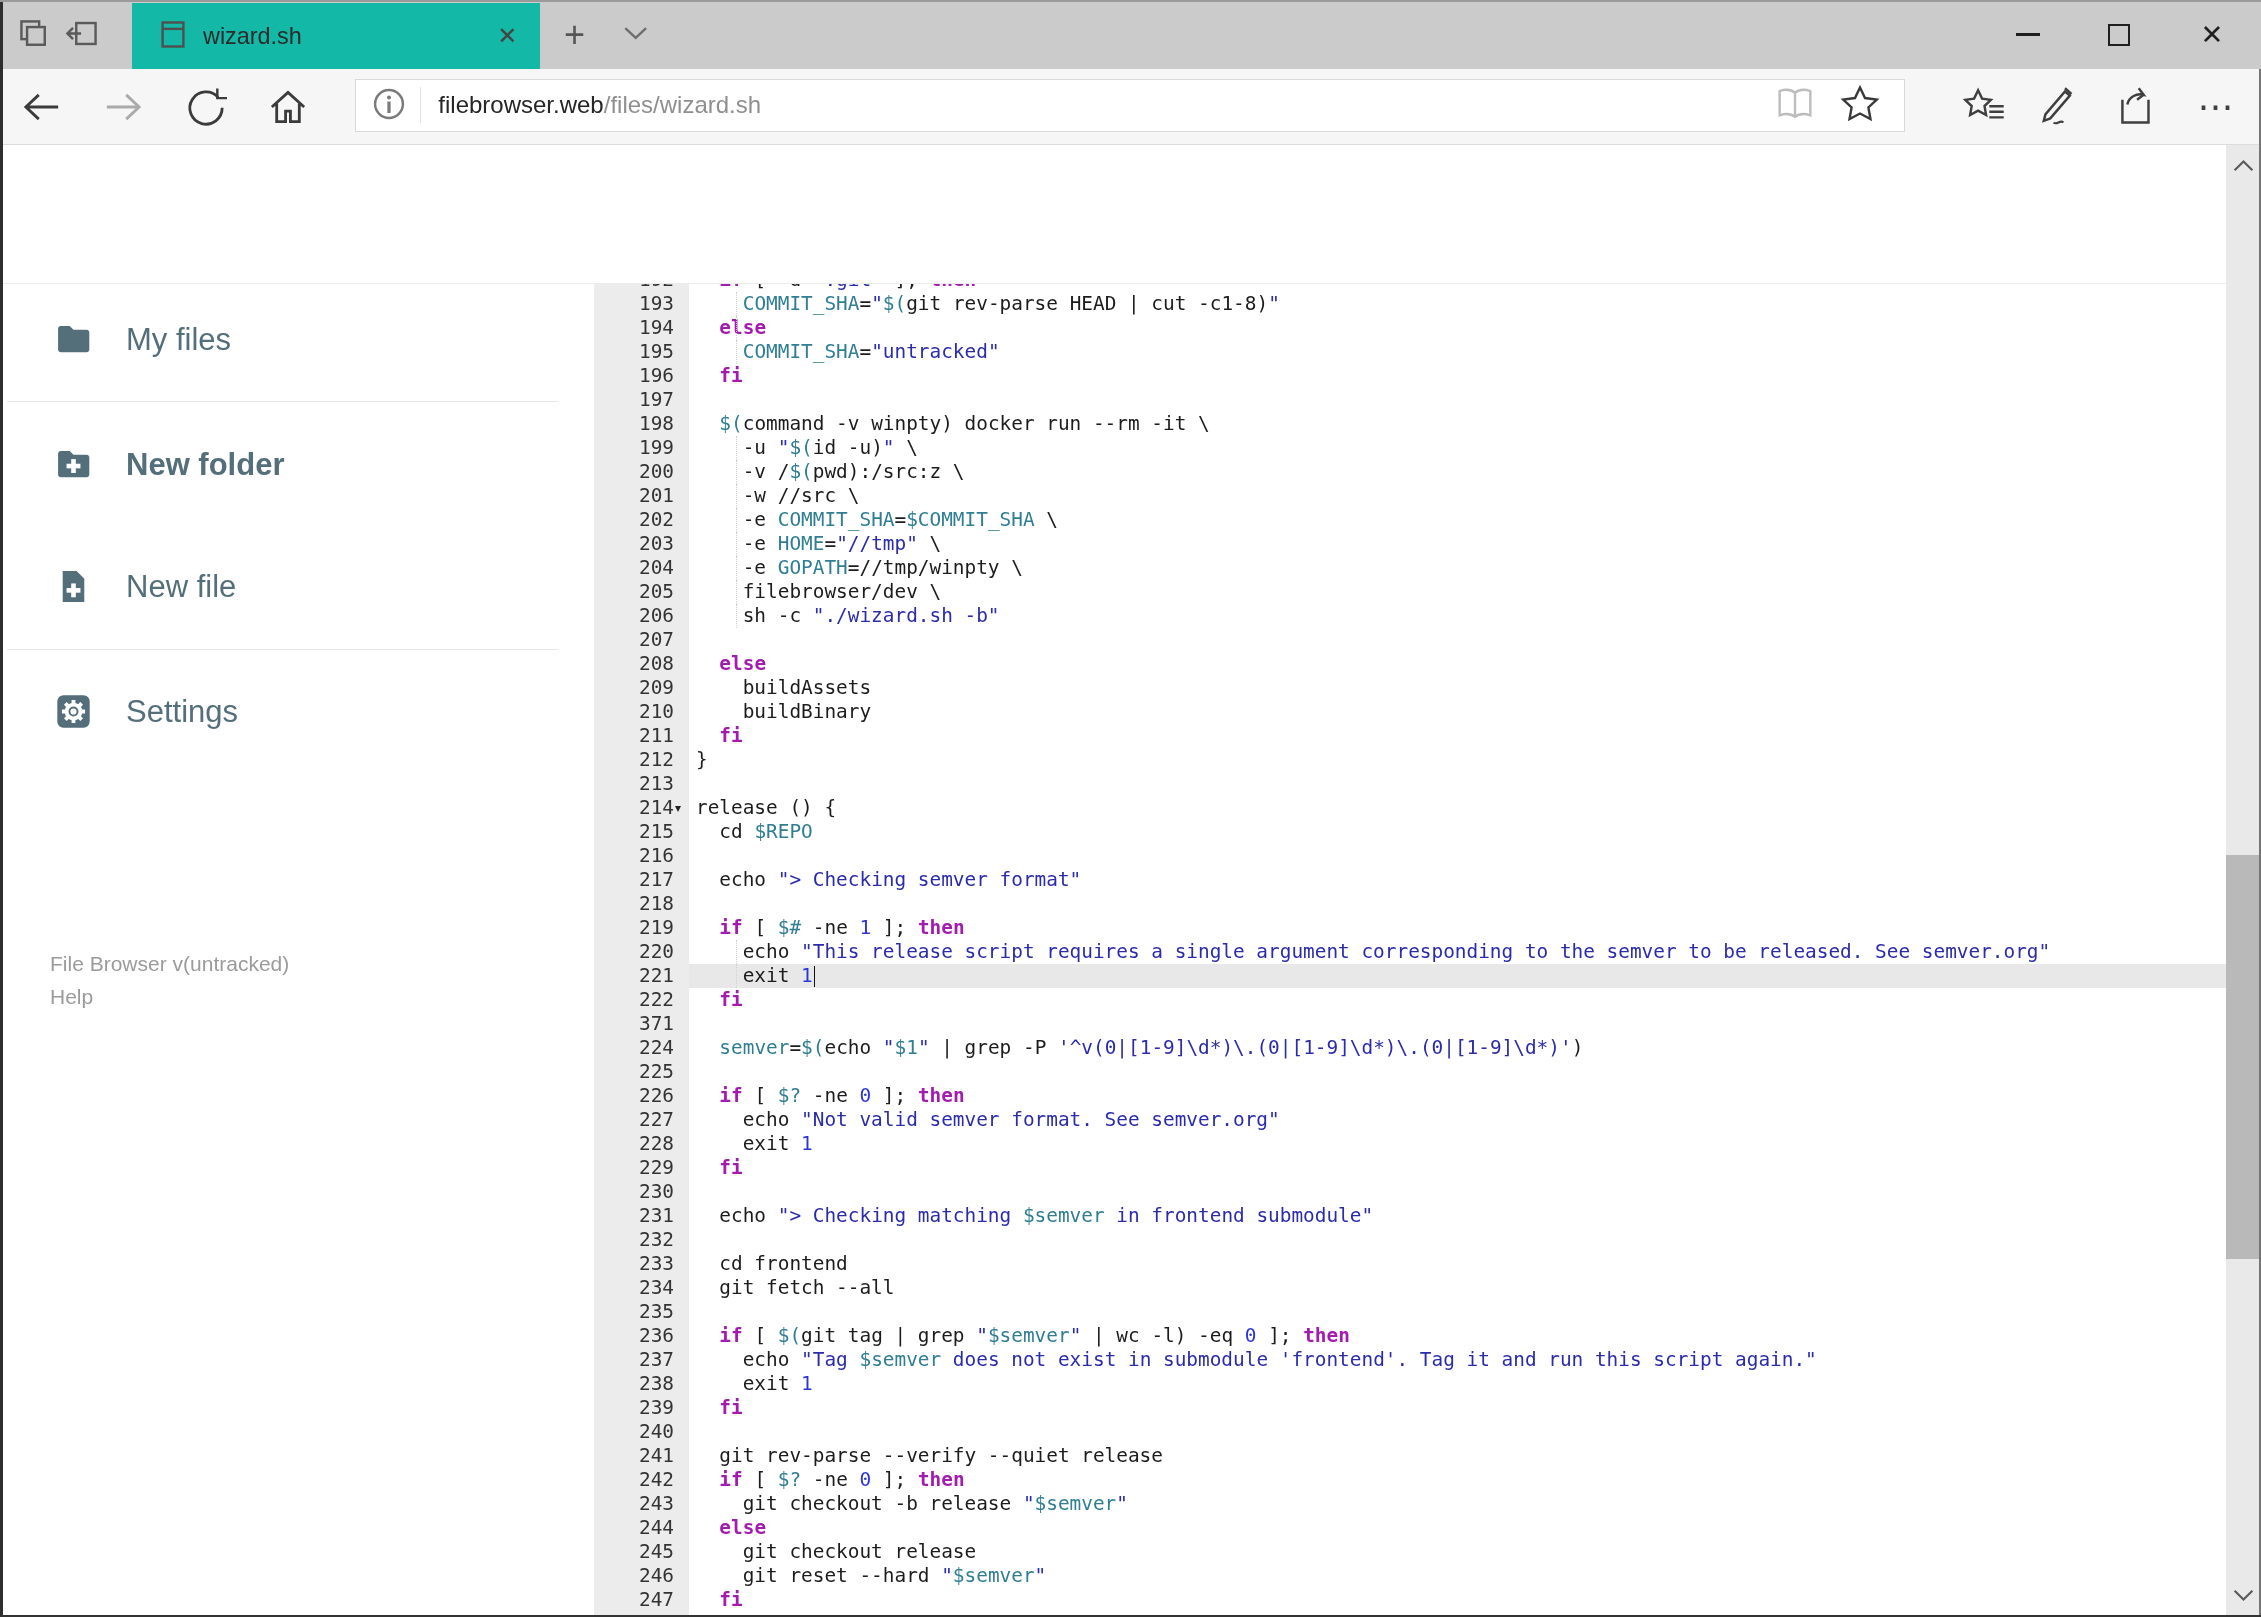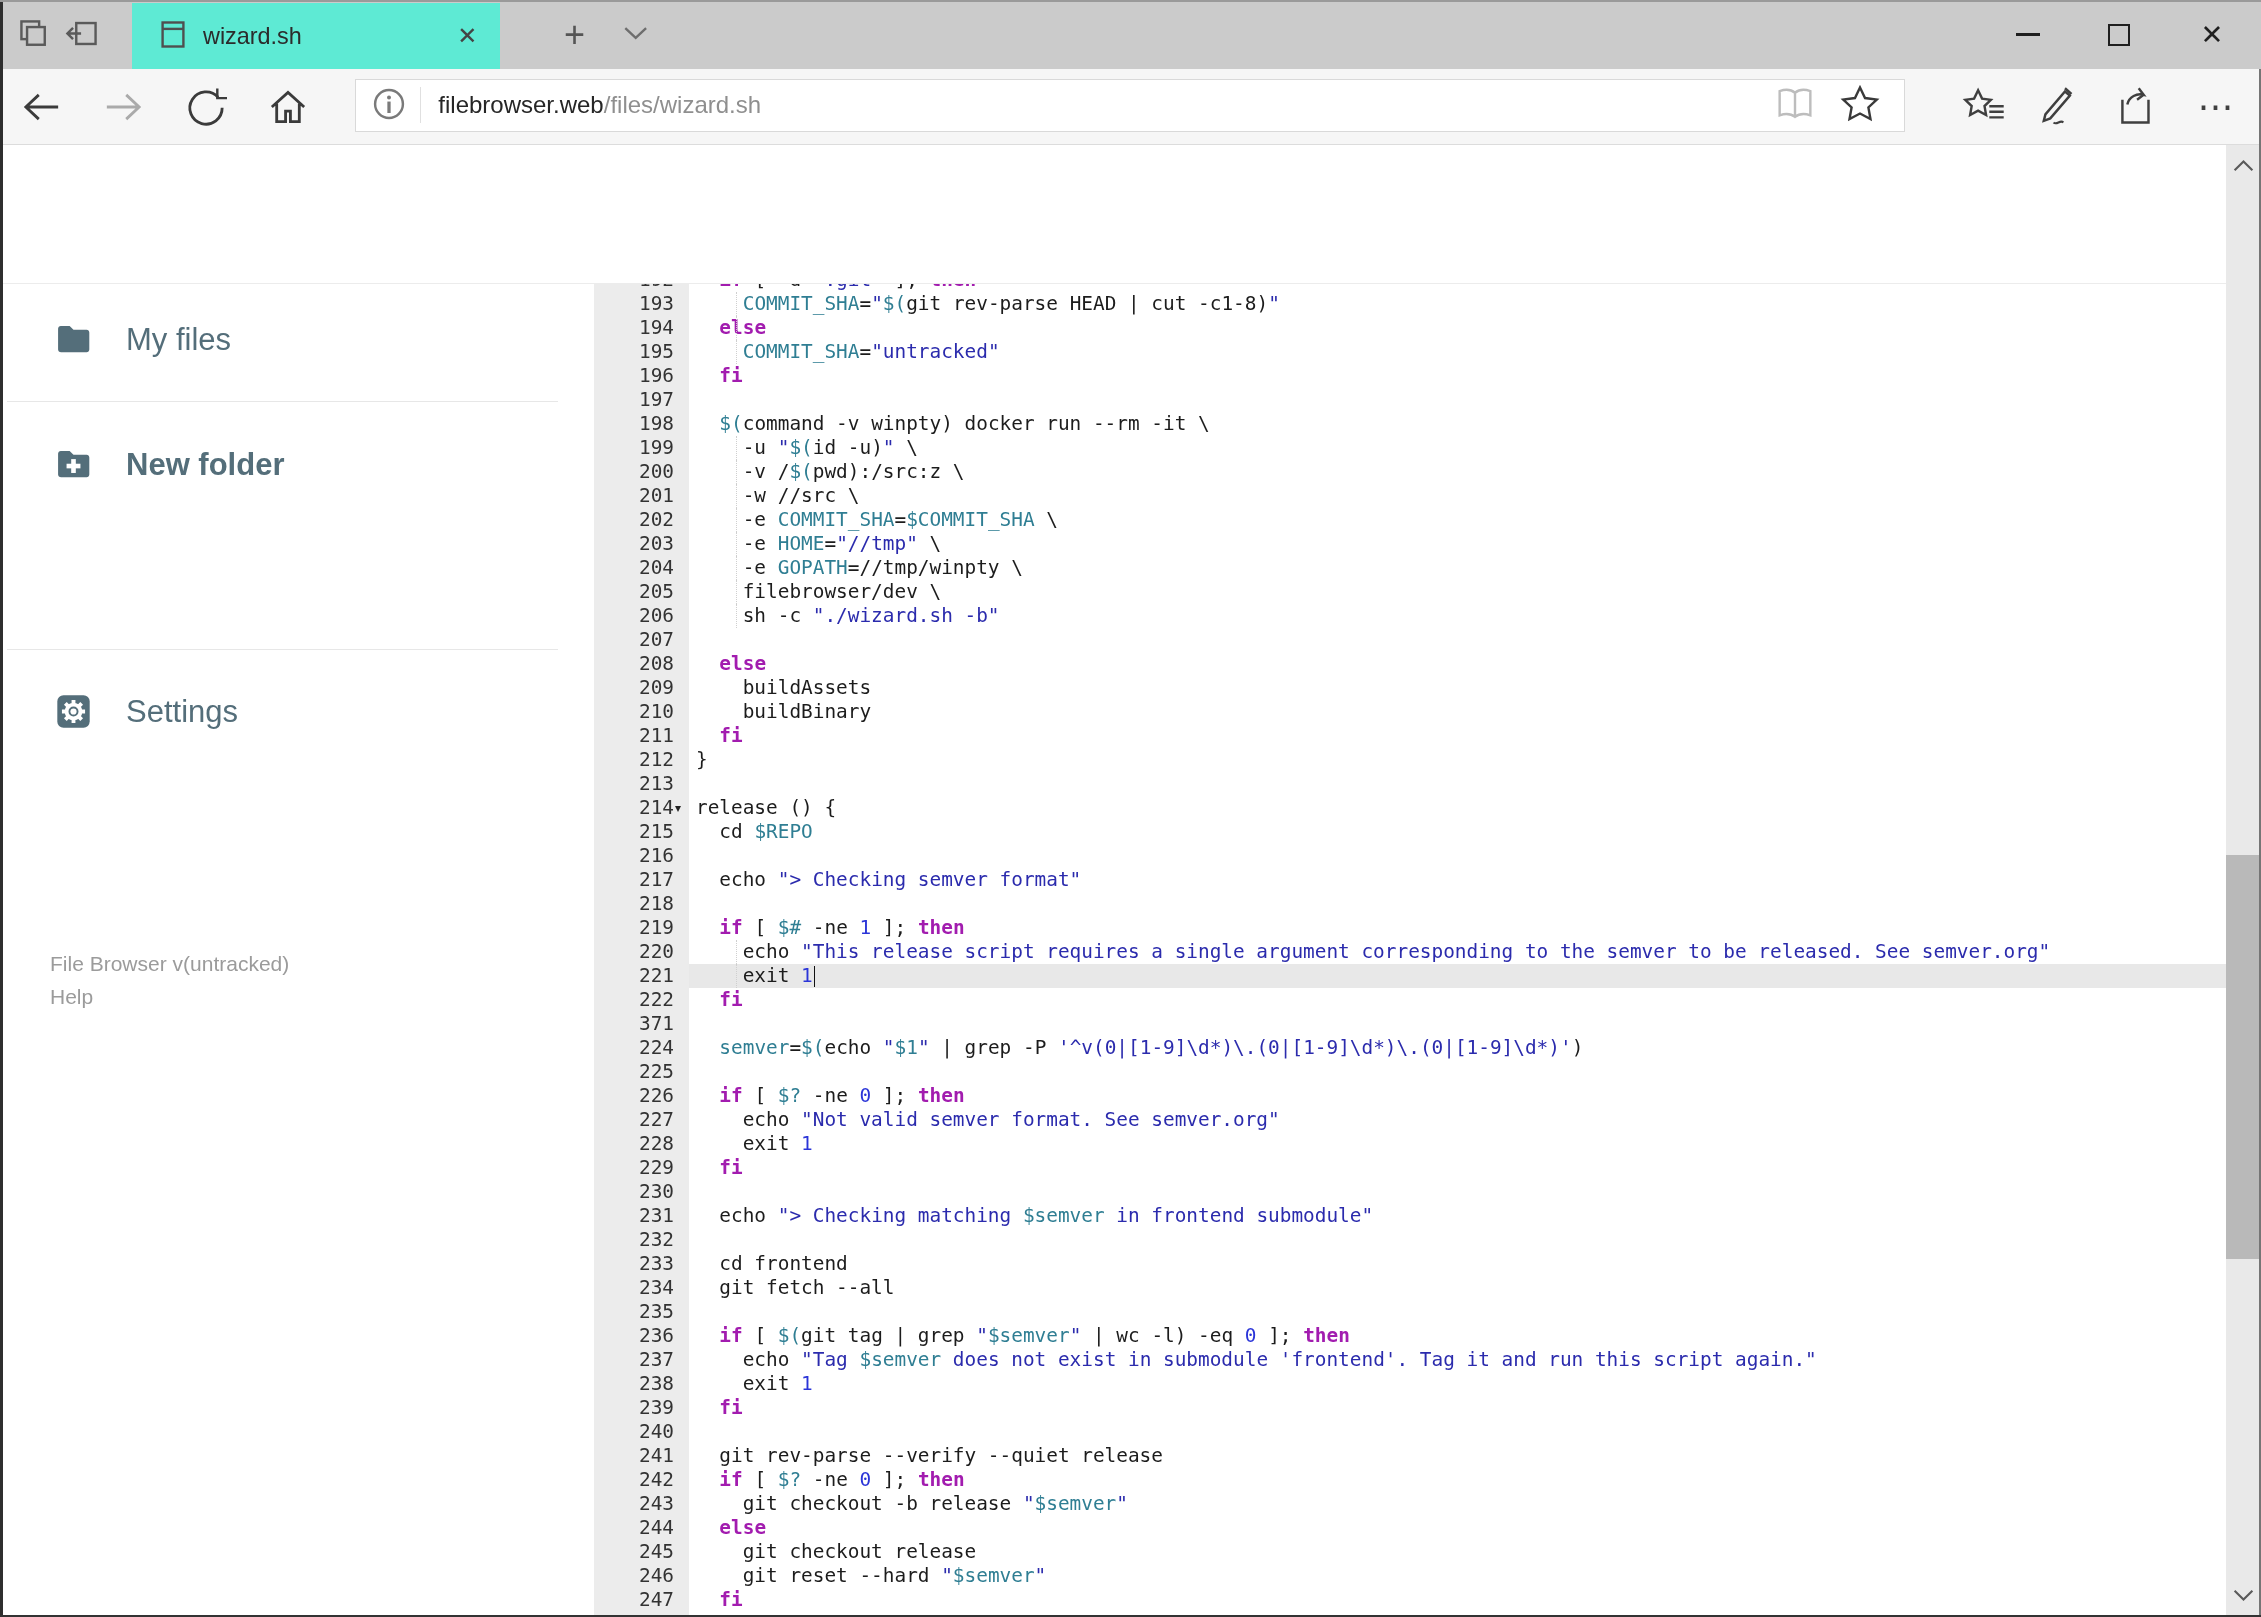--- a/index.html
+++ b/index.html
@@ -3,21 +3,21 @@
 <meta charset="utf-8">
 <style>
   * { margin:0; padding:0; box-sizing:border-box; }
   html,body { width:2261px; height:1617px; overflow:hidden; background:#fff;
               font-family:"Liberation Sans", sans-serif; }
   #window { position:relative; width:2261px; height:1617px; background:#fff; overflow:hidden; }
 
   
   #titlebar { position:absolute; left:0; top:0; width:2261px; height:69px; background:#cbcbcb; }
   .tb-btn { position:absolute; top:13px; width:44px; height:44px; display:flex; align-items:center; justify-content:center; }
-  #tab { position:absolute; left:132px; top:3.2px; width:368px; height:66px; background:#5eead4;
+  #tab { position:absolute; left:132px; top:3.2px; width:408px; height:66px; background:#14b8a6;
          display:flex; align-items:center; }
   #tab-favicon { margin-left:29px; }
   #tab-title { margin-left:18px; font-size:23.4px; color:#2b2b2b; flex:1; }
   #tab-close { font-size:24px; color:#444; margin-right:22.6px; font-family:"DejaVu Sans", sans-serif; }
   #newtab-btn { position:absolute; left:546px; top:0; width:57px; height:69px; display:flex; align-items:center; justify-content:center;
                 font-size:36px; color:#555; font-weight:300; }
   #tabmenu-btn { position:absolute; left:607px; top:0; width:57px; height:69px; display:flex; align-items:center; justify-content:center; }
   .winctl { position:absolute; top:0; width:94px; height:69px; display:flex; align-items:center; justify-content:center; }
   #win-min { left:1981px; } #win-max { left:2072px; } #win-close { left:2165px; }
   #win-min .bar { width:24px; height:2.4px; background:#1f1f1f; }
@@ -331,20 +331,28 @@
     </div>
     <div class="side-div" style="top:117px;"></div>
     <div class="side-item" style="top:136px;font-weight:bold;">
       <svg class="ic" viewBox="0 0 48 48">
           <path d="M4 10c0-2 1.5-3.5 3.5-3.5H19l5 5h17c2 0 3.5 1.5 3.5 3.5v22c0 2-1.5 3.5-3.5 3.5h-33C5.5 40.5 4 39 4 37z" fill="#546e7a"></path>
           <rect x="21" y="17" width="6" height="18" fill="#fff"></rect>
           <rect x="15" y="23" width="18" height="6" fill="#fff"></rect>
         </svg>
       <span class="lbl">New folder</span>
     </div>
+    <div class="side-item" style="top:258px;">
+      <svg class="ic" viewBox="0 0 48 48">
+          <path d="M10 4h18l10 10v30H10z" fill="#546e7a"></path>
+          <rect x="21" y="20" width="6" height="18" fill="#fff"></rect>
+          <rect x="15" y="26" width="18" height="6" fill="#fff"></rect>
+        </svg>
+      <span class="lbl">New file</span>
+    </div>
     <div class="side-div" style="top:365px;"></div>
     <div class="side-item" style="top:383px;">
       <svg class="ic" viewBox="0 0 48 48">
           <rect x="3" y="3" width="42" height="42" rx="8" fill="#546e7a"></rect>
           <g stroke="#fff" stroke-width="5" fill="none">
             <circle cx="24" cy="24" r="9"></circle>
             <path d="M24 9v6M24 33v6M9 24h6M33 24h6M13.4 13.4l4.2 4.2M30.4 30.4l4.2 4.2M34.6 13.4l-4.2 4.2M17.6 30.4l-4.2 4.2"></path>
           </g>
           <circle cx="24" cy="24" r="4" fill="#fff"></circle>
         </svg>

